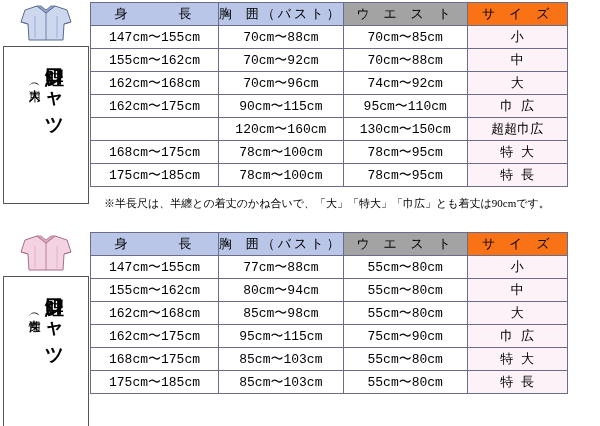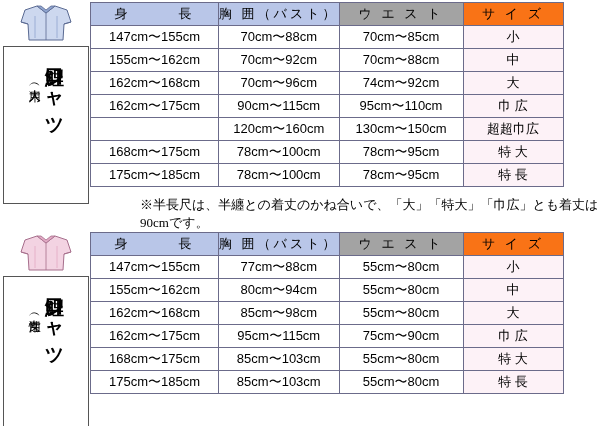--- a/index.html
+++ b/index.html
@@ -72,21 +72,21 @@
     line-height: 1.1;
     margin-right: 4px;
     margin-top: 26px;
     font-family: "Liberation Serif", serif;
   }
 
   
   table.size-table {
     border-collapse: collapse;
     table-layout: fixed;
-    font-family: Liberation Sans, sans-serif;
+    font-family: Liberation Mono, monospace;
   }
   table.size-table td, table.size-table th {
     border: 1px solid #6b6b8a;
     height: 22px;
     text-align: center;
     font-size: 13px;
     padding: 0;
     white-space: nowrap;
   }
   .col-1 { width: 128px; }
@@ -105,25 +105,24 @@
   .c1 { background: #ffffff; }
   .c2 { background: #ffffff; }
   .c3 { background: #ffffff; }
   .c4 { background: #fdf2f7; }
   .empty { background: #ffffff; }
 
   .note {
     position: absolute;
     left: 104px;
     top: 196px;
-    font-size: 13px;
+    font-size: 11px;
     font-family: "Liberation Serif", serif;
     color: #000;
     letter-spacing: 0px;
-    margin-left: 36px;
   }
 </style>
 </head>
 <body>
 
 <div class="page">
 
   <div class="block" id="block-adult">
 
     <div class="label-panel">

